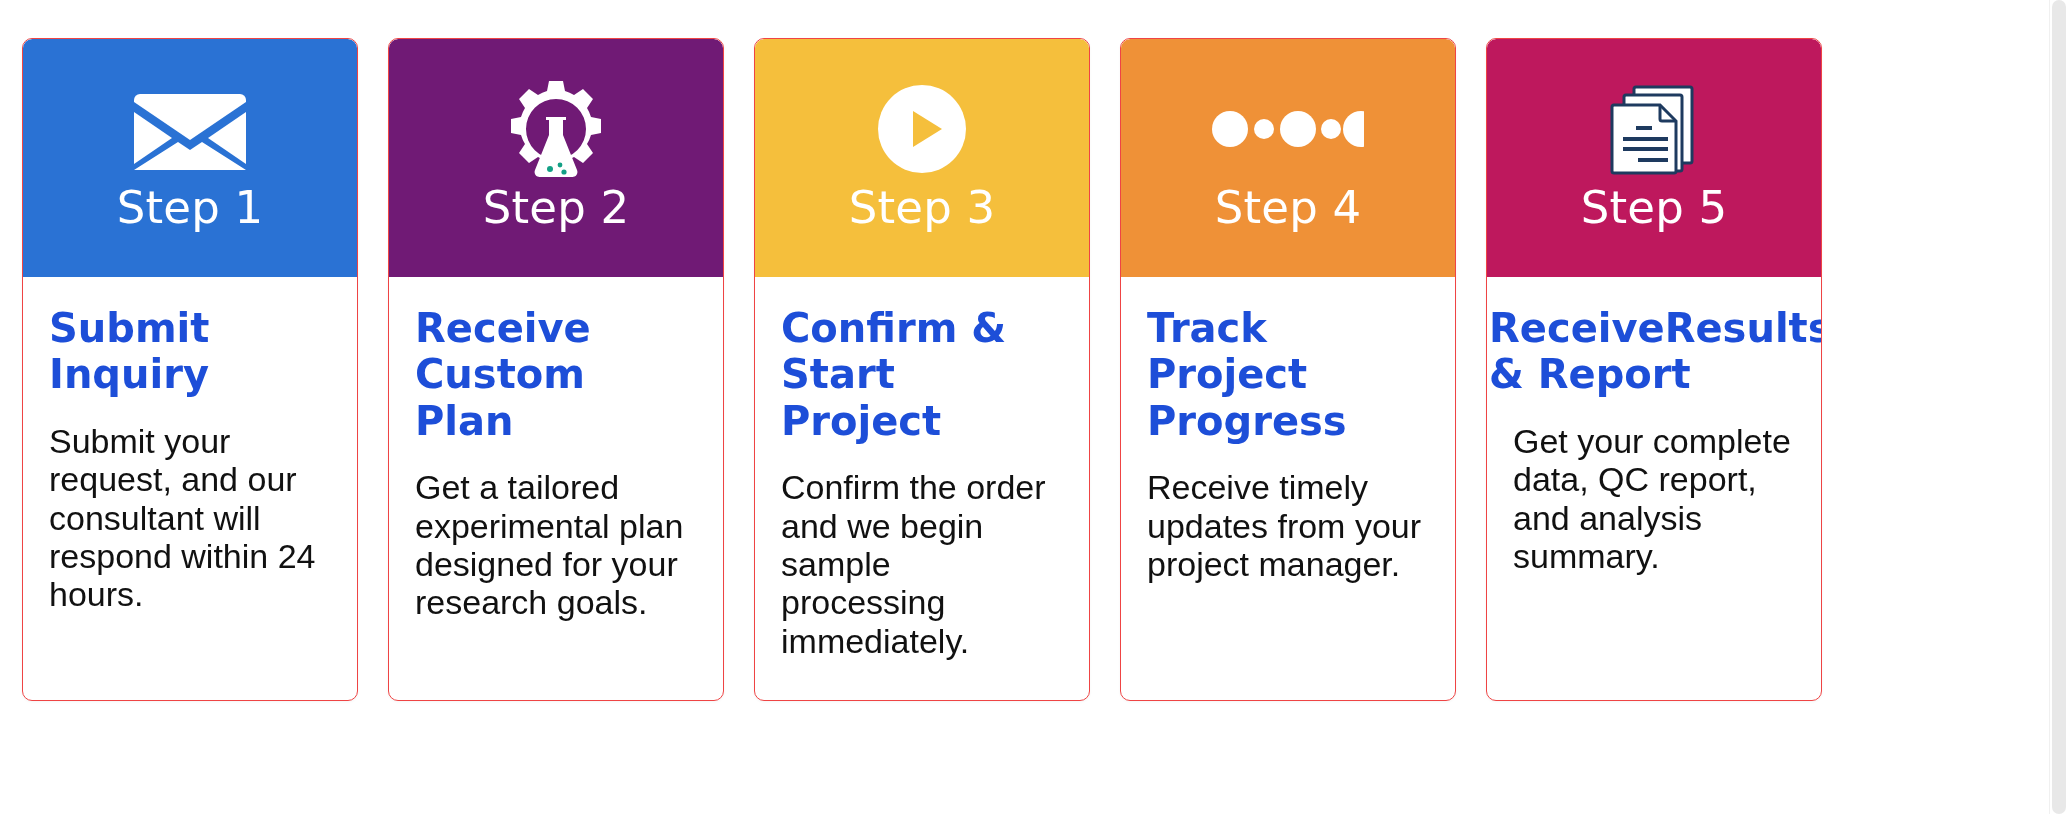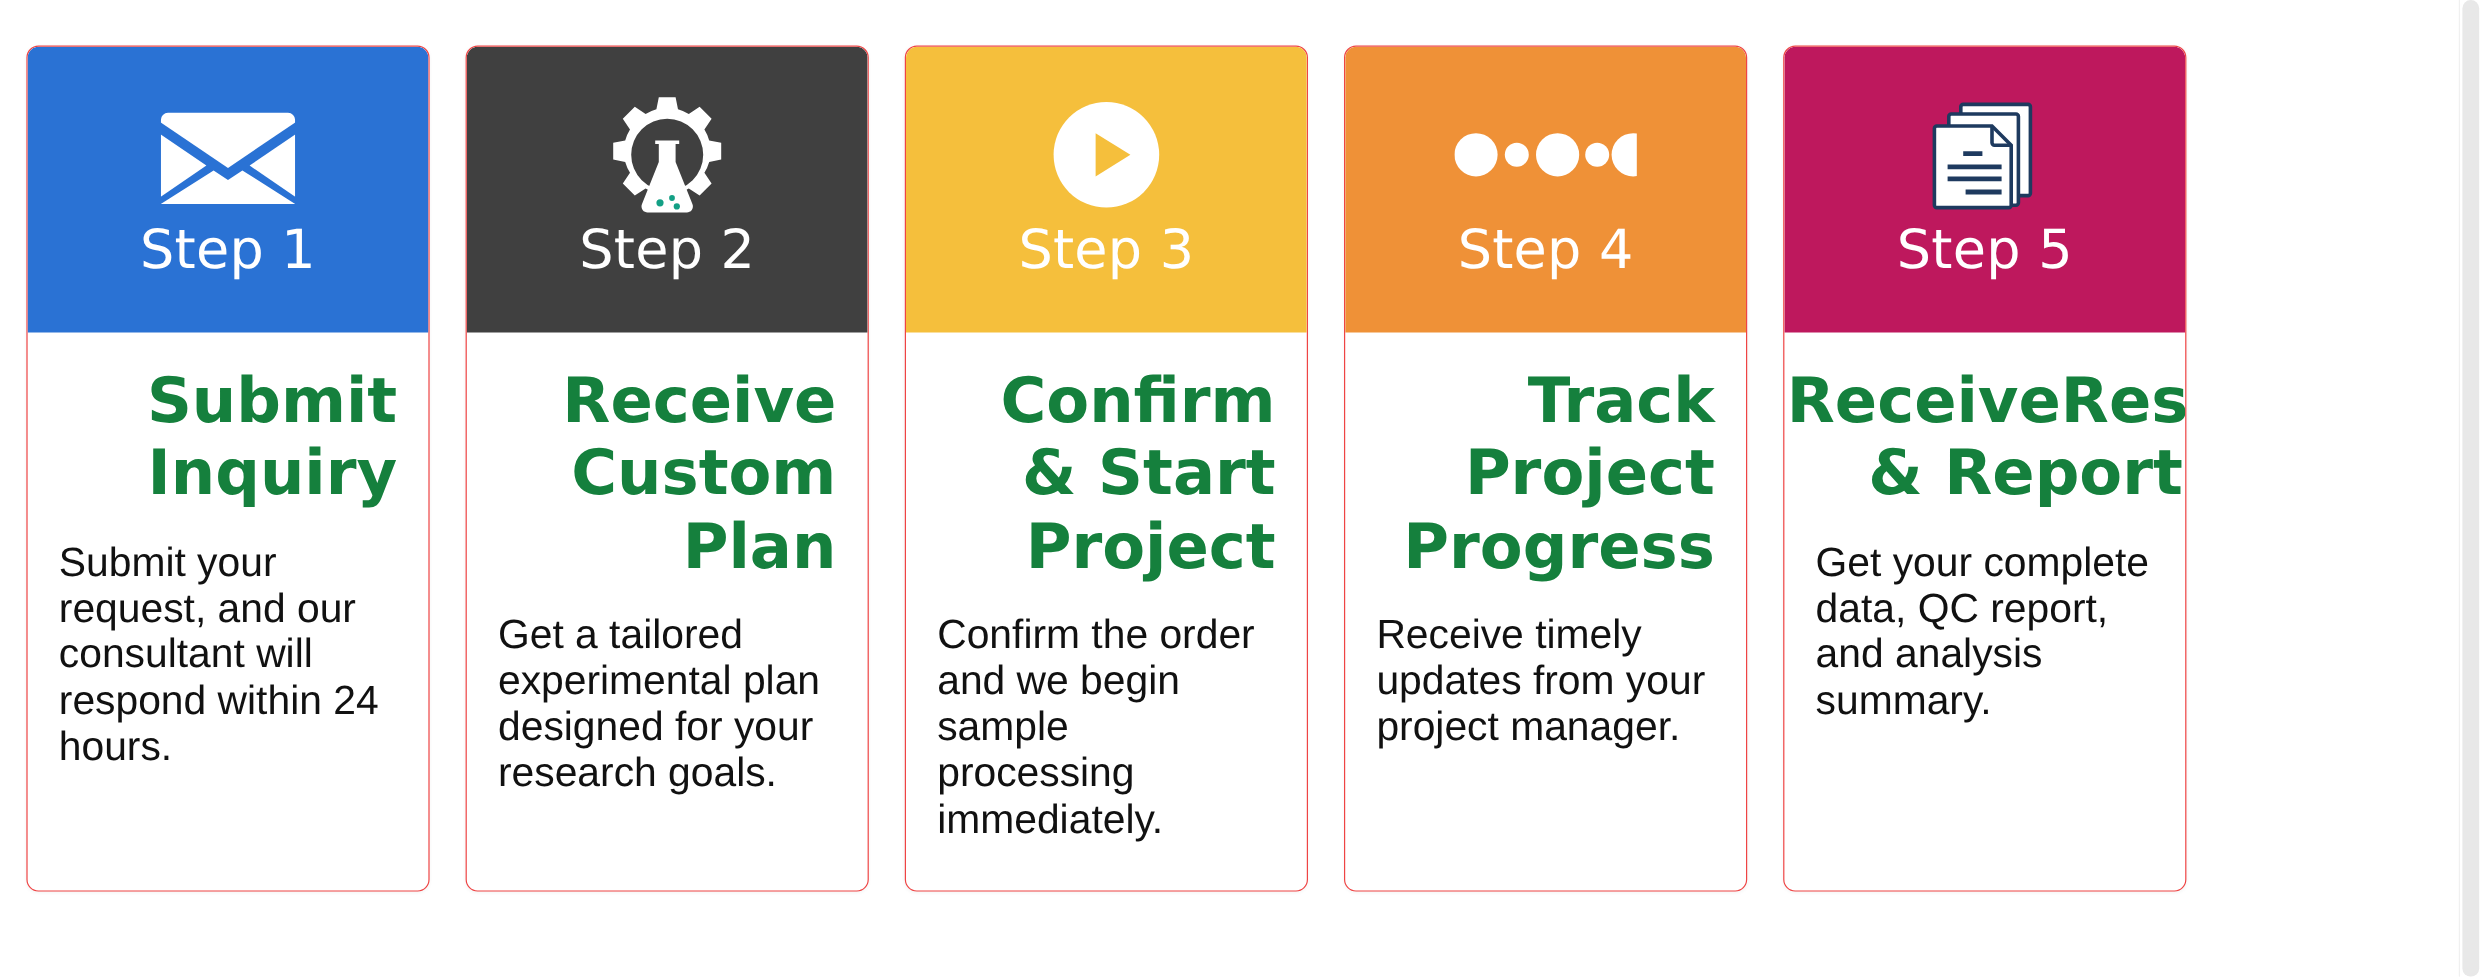--- a/index.html
+++ b/index.html
@@ -78,25 +78,25 @@
   .card-body {
     flex: 1;
     padding: 28px 26px 40px 26px;
     box-sizing: border-box;
     display: flex;
     flex-direction: column;
     align-items: center;
   }
 
   .card-title {
-    color: #15803d;
-    font-size: 52px;
+    color: #1d4ed8;
+    font-size: 40px;
     font-weight: bold;
     line-height: 1.16;
-    text-align: right;
+    text-align: left;
     font-family: "DejaVu Sans", sans-serif;
     margin: 0 0 24px 0;
     max-width: 330px;
   }
 
   .card-desc {
     color: #111111;
     font-size: 34px;
     line-height: 1.13;
     text-align: left;
@@ -144,21 +144,21 @@
         </div>
         <div class="step-label">Step 1</div>
       </div>
       <div class="card-body">
         <h3 class="card-title">Submit Inquiry</h3>
         <p class="card-desc">Submit your request, and our consultant will respond within 24 hours.</p>
       </div>
     </div>
 
     <div class="step-card">
-      <div class="card-header" style="background:#404040">
+      <div class="card-header" style="background:#701a75">
         <div class="card-icon">
           <svg width="104" height="104" viewBox="0 0 104 104">
             <g fill="#ffffff">
               <path d="M52 4 l7 0 2 10 a36 36 0 0 1 9 4 l9 -6 10 10 -6 9 a36 36 0 0 1 4 9 l10 2 0 14 -10 2 a36 36 0 0 1 -4 9 l6 9 -10 10 -9 -6 a36 36 0 0 1 -9 4 l-2 10 -14 0 -2 -10 a36 36 0 0 1 -9 -4 l-9 6 -10 -10 6 -9 a36 36 0 0 1 -4 -9 l-10 -2 0 -14 10 -2 a36 36 0 0 1 4 -9 l-6 -9 10 -10 9 6 a36 36 0 0 1 9 -4 l2 -10 z
                        M52 22 a30 30 0 0 0 0 60 a30 30 0 0 0 0 -60 z"></path>
               <path d="M42 40 h20 v3 h-3 v15 l14 35 a5 5 0 0 1 -5 7 h-32 a5 5 0 0 1 -5 -7 l14 -35 v-15 h-3 z"></path>
             </g>
             <circle cx="46" cy="92" r="3" fill="#13a085"></circle>
             <circle cx="56" cy="88" r="2.4" fill="#13a085"></circle>
             <circle cx="60" cy="95" r="2.6" fill="#13a085"></circle>

